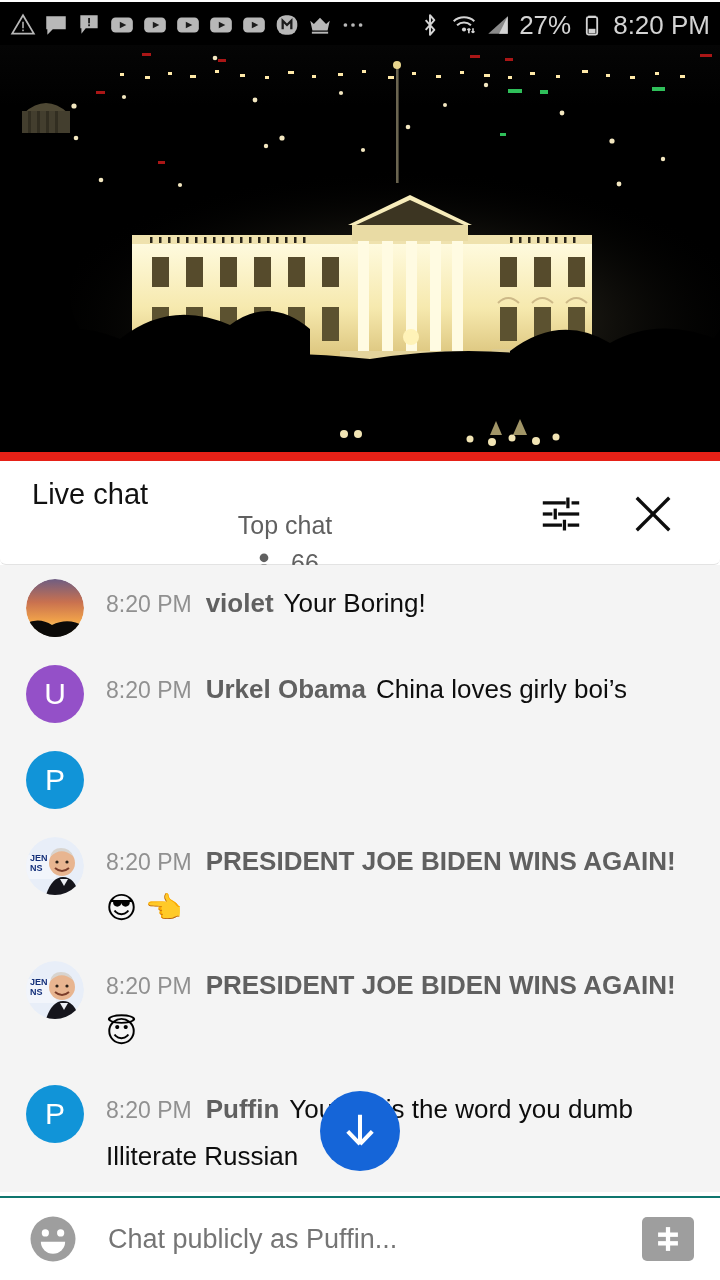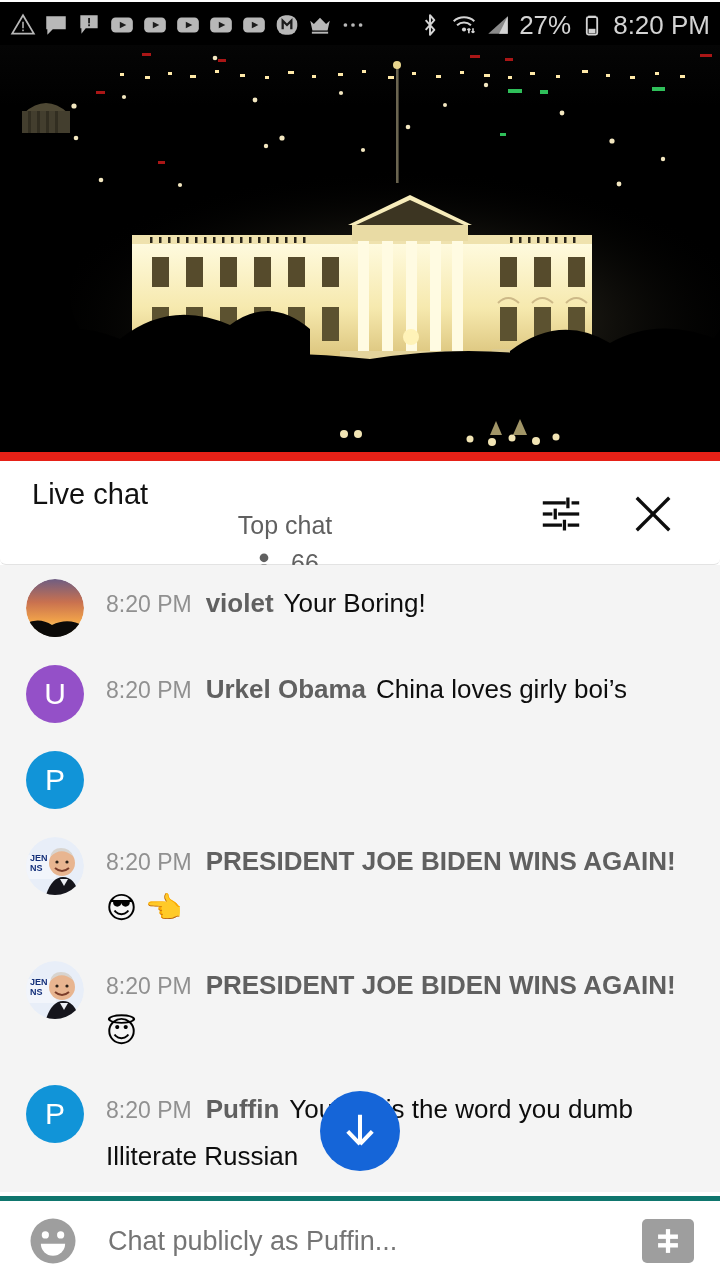--- a/index.html
+++ b/index.html
@@ -95,21 +95,21 @@
   
   .list-clip{
     position:absolute;left:0;top:1192px;width:720px;height:4px;background:#fff;z-index:25;
   }
 
   
   .composer{
     position:absolute;left:0;top:1195px;width:720px;height:85px;
     background:#fff;display:flex;align-items:center;
     padding:0 26px;box-sizing:border-box;
-    border-top:6px solid #0f766e;
+    border-top:3px solid #0f766e;
   }
   .emoji-btn{width:54px;height:54px;flex:none;margin-right:28px;}
   .emoji-btn svg{display:block;}
   .chat-input{
     flex:1;font-size:27px;color:#909090;line-height:34px;
     background:transparent;border:none;outline:none;padding:0;
     font-family:"Liberation Sans","DejaVu Sans",sans-serif;
   }
   .super-btn{
     width:52px;height:44px;border-radius:5px;background:#9e9e9e;

